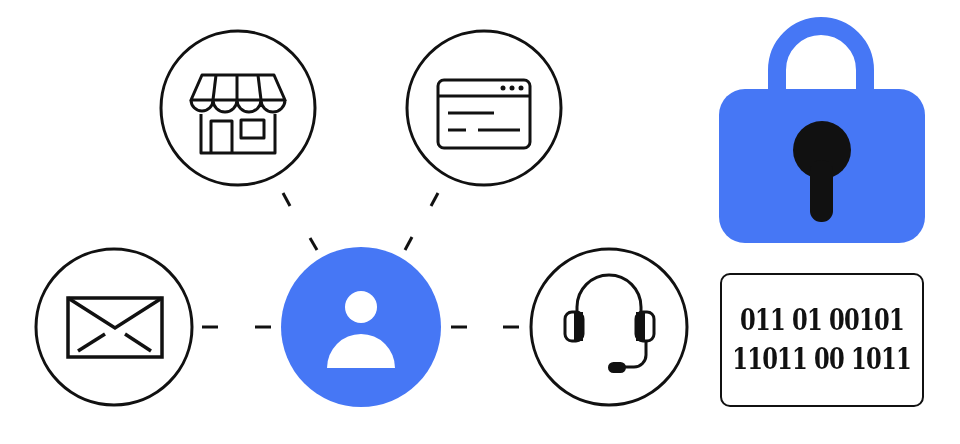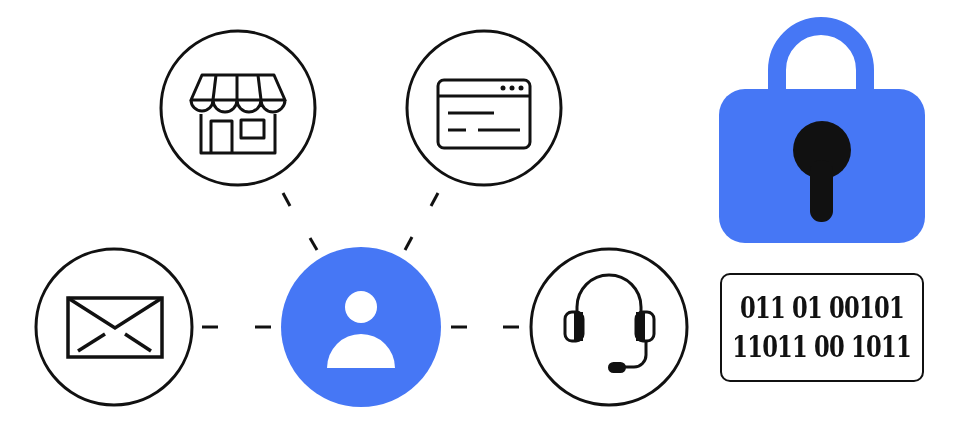--- a/index.html
+++ b/index.html
@@ -1,18 +1,18 @@
 <!DOCTYPE html>
 <html><head>
 <meta charset="utf-8">
 <style>
   html, body { margin:0; padding:0; background:#ffffff; }
   body { width:960px; height:444px; position:relative; overflow:hidden; font-family:"DejaVu Sans", sans-serif; }
   svg.canvas { position:absolute; left:0; top:0; }
-  .binary-card { position:absolute; left:720px; top:273px; width:204px; height:109px; border:2.5px solid #111; border-radius:10px; box-sizing:border-box; display:flex; flex-direction:column; justify-content:center; align-items:center; gap:10px; }
+  .binary-card { position:absolute; left:720px; top:273px; width:204px; height:134px; border:2.5px solid #111; border-radius:10px; box-sizing:border-box; display:flex; flex-direction:column; justify-content:center; align-items:center; gap:10px; }
   .binary-line { font-family:"DejaVu Serif", serif; font-weight:bold; font-size:29px; letter-spacing:-1px; color:#111; line-height:1; transform:scaleX(0.78); white-space:nowrap; }
 </style>
 </head>
 <body>
 
 <svg class="canvas" width="960" height="444" viewBox="0 0 960 444">
 
   <g stroke="#111" stroke-width="3" stroke-linecap="butt">
     <line x1="283" y1="193" x2="290" y2="206"></line>
     <line x1="310" y1="238" x2="317" y2="250"></line>

